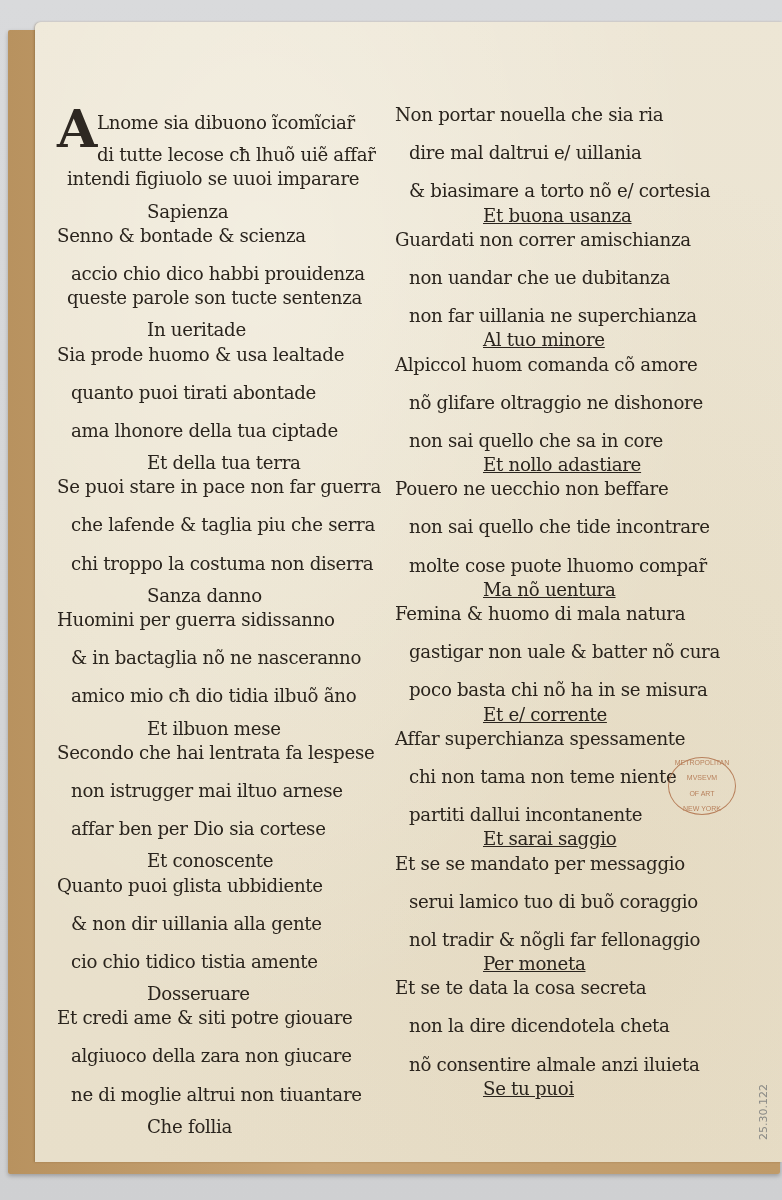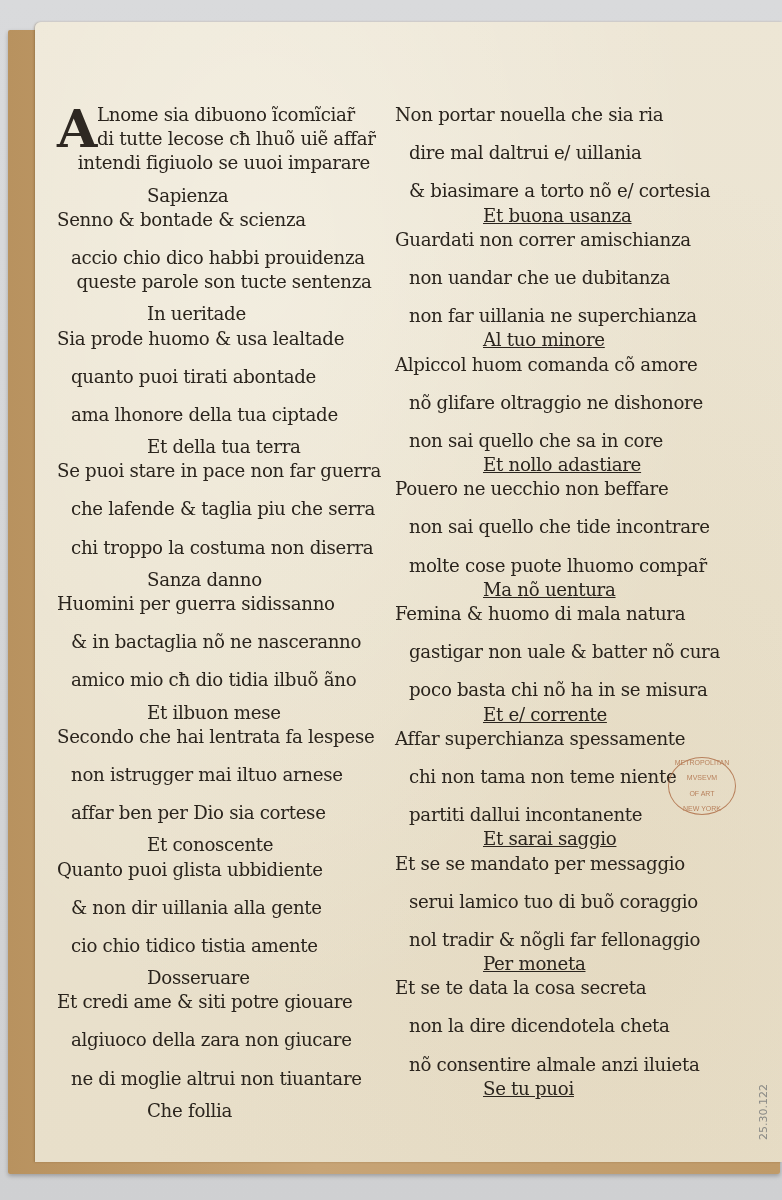--- a/index.html
+++ b/index.html
@@ -28,29 +28,29 @@
       color: #2a241d;
       font-size: 18.2px;
       line-height: 24.2px;
       letter-spacing: -0.3px;
       white-space: pre;
     }
     .col-left { left: 57px; }
     .col-right { left: 395px; }
     .line { display: block; height: 24.2px; }
     .ind { padding-left: 14px; margin-top: 14px; }
-    .ind2 { padding-left: 10px; text-align: center; }
+    .ind2 { padding-left: 10px; }
     .head { padding-left: 90px; margin-top: 8px; }
     .head-r { padding-left: 88px; text-decoration: underline; }
     .initial {
       position: absolute; left: 57px; top: 104px; width: 38px; height: 50px;
       color: #2e2822; font-size: 52px; line-height: 50px; font-weight: bold;
       font-family: "DejaVu Serif", serif;
     }
-    .after-initial { padding-left: 40px; }
+    .after-initial { padding-left: 40px; margin-top: 8px; }
     .stamp {
       position: absolute; left: 668px; top: 757px; width: 66px; height: 56px;
       border: 1.5px solid #b0714a; border-radius: 50%;
       color: #b0714a; font-family: Liberation Sans, sans-serif;
       font-size: 7px; text-align: center; line-height: 10px;
       display: flex; flex-direction: column; justify-content: space-between;
       opacity: 0.85;
     }
     .pencil {
       position: absolute; left: 757px; top: 1030px;

